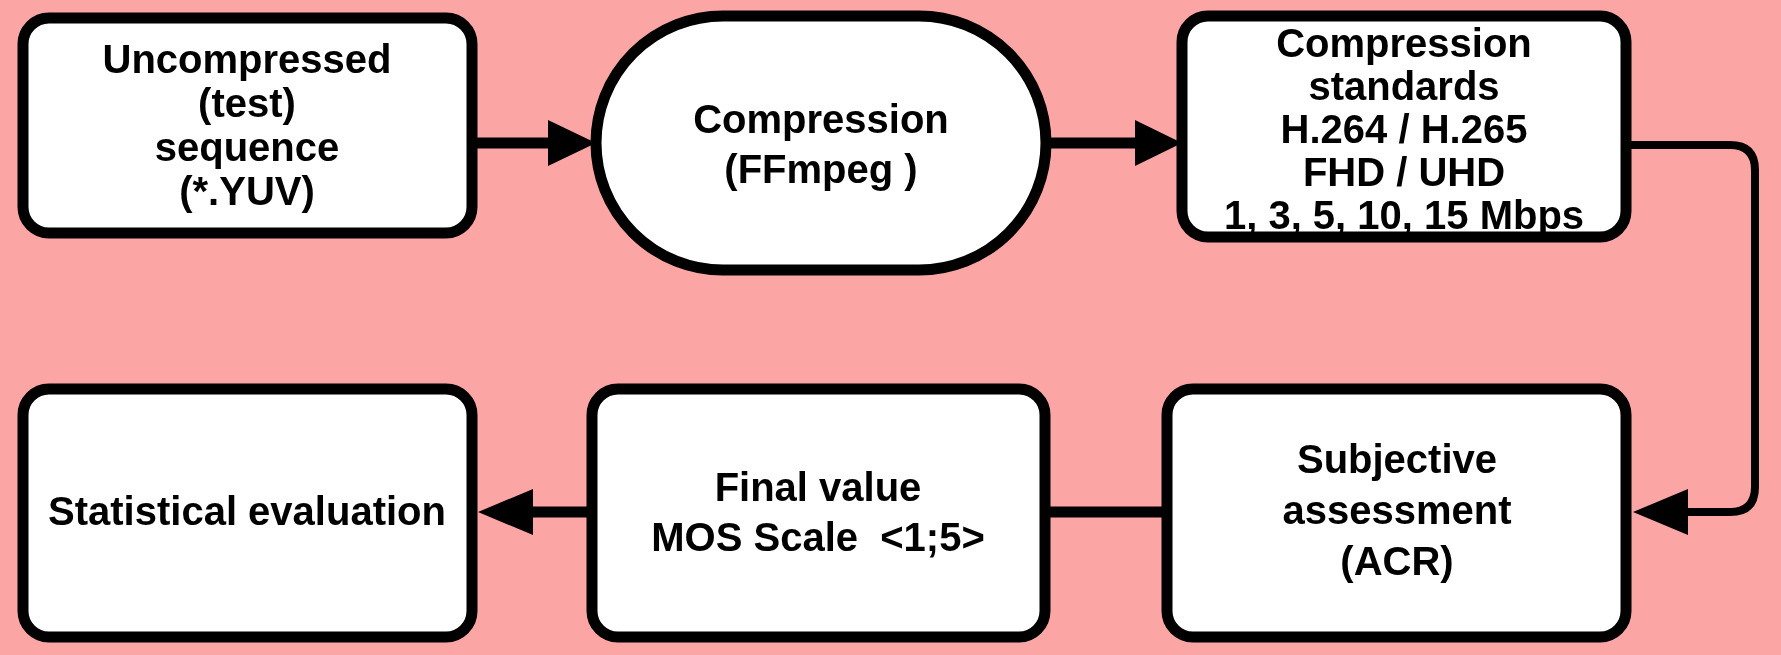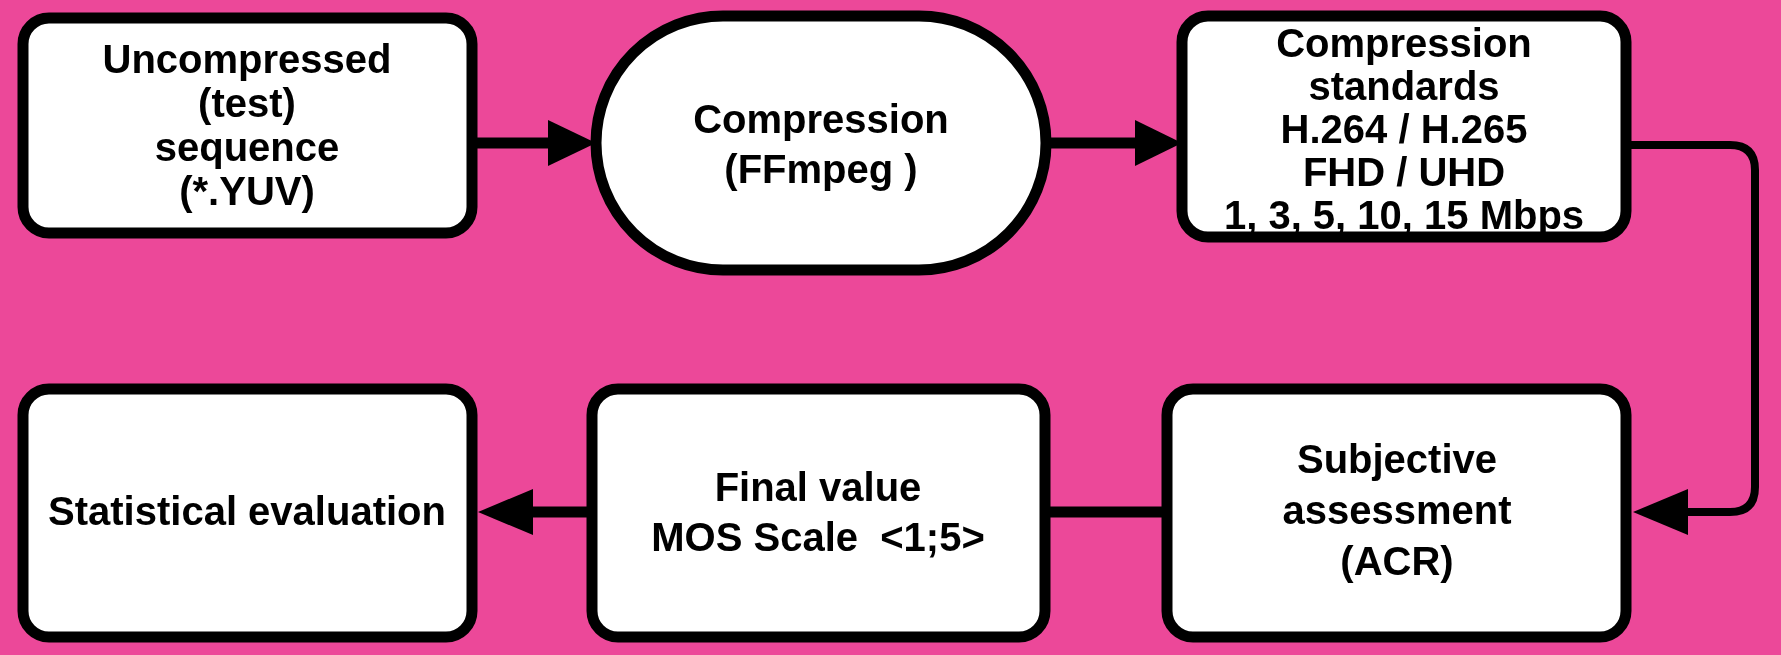--- a/index.html
+++ b/index.html
@@ -5,21 +5,21 @@
 <style>
   html, body {
     margin: 0;
     padding: 0;
     background: #ffffff;
   }
   #diagram-root {
     position: relative;
     width: 1781px;
     height: 655px;
-    background: #ec4899;
+    background: #fca5a5;
     font-family: "Liberation Sans", sans-serif;
     overflow: hidden;
   }
   svg.flow-canvas {
     position: absolute;
     left: 0;
     top: 0;
     width: 1781px;
     height: 655px;
     display: block;

